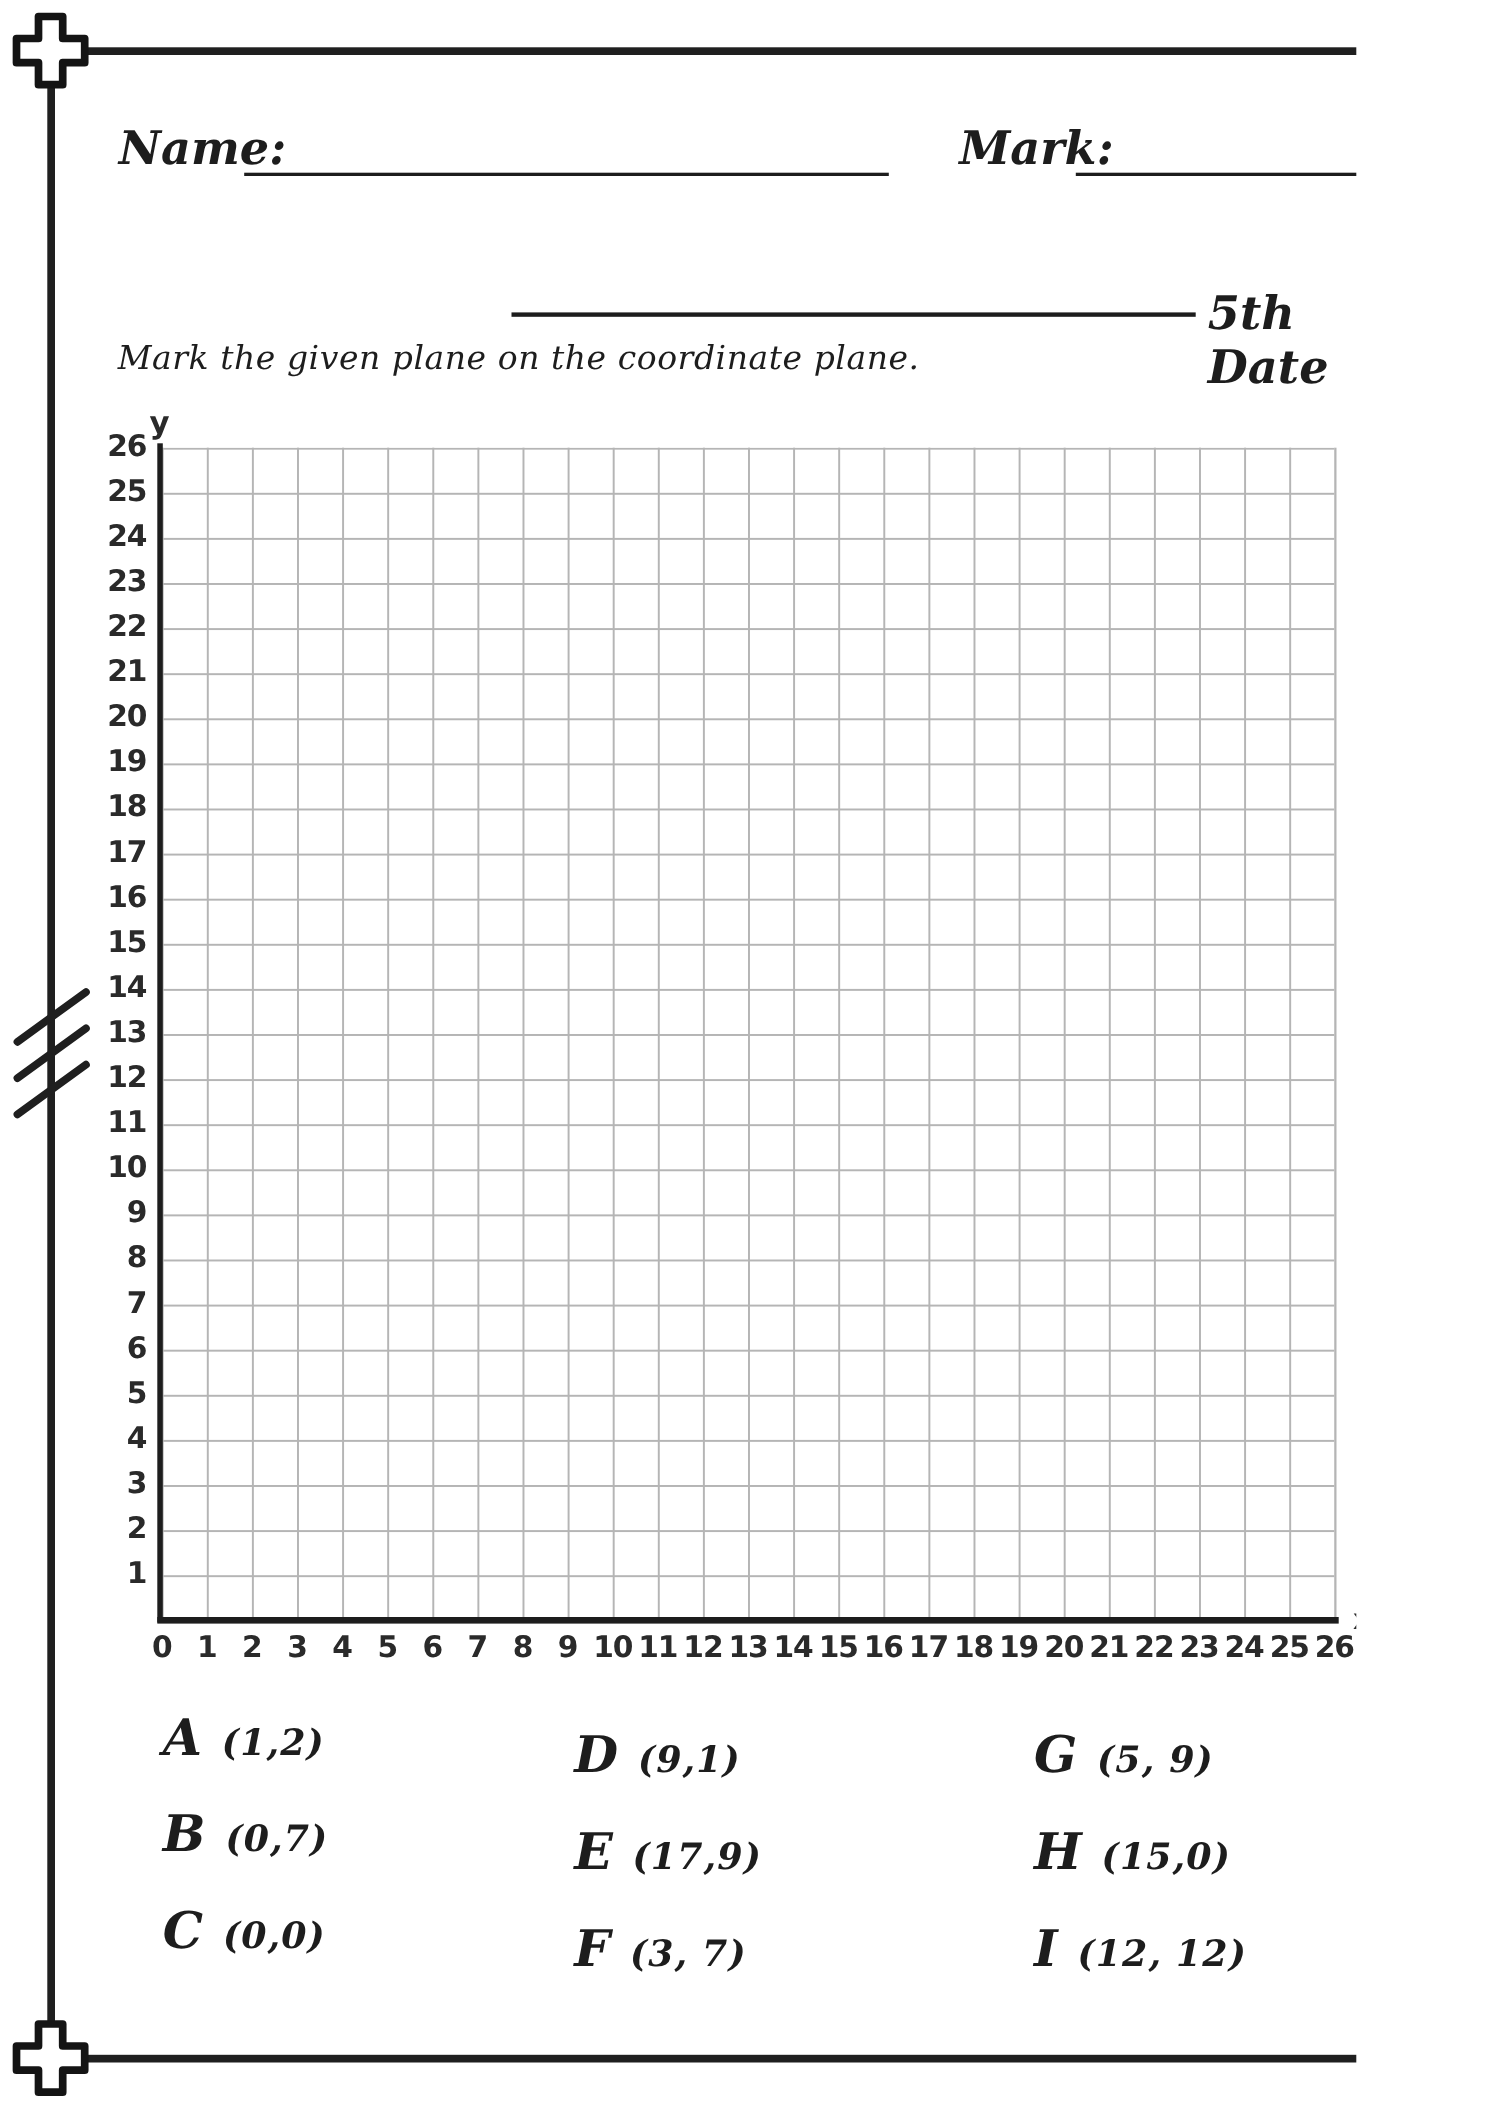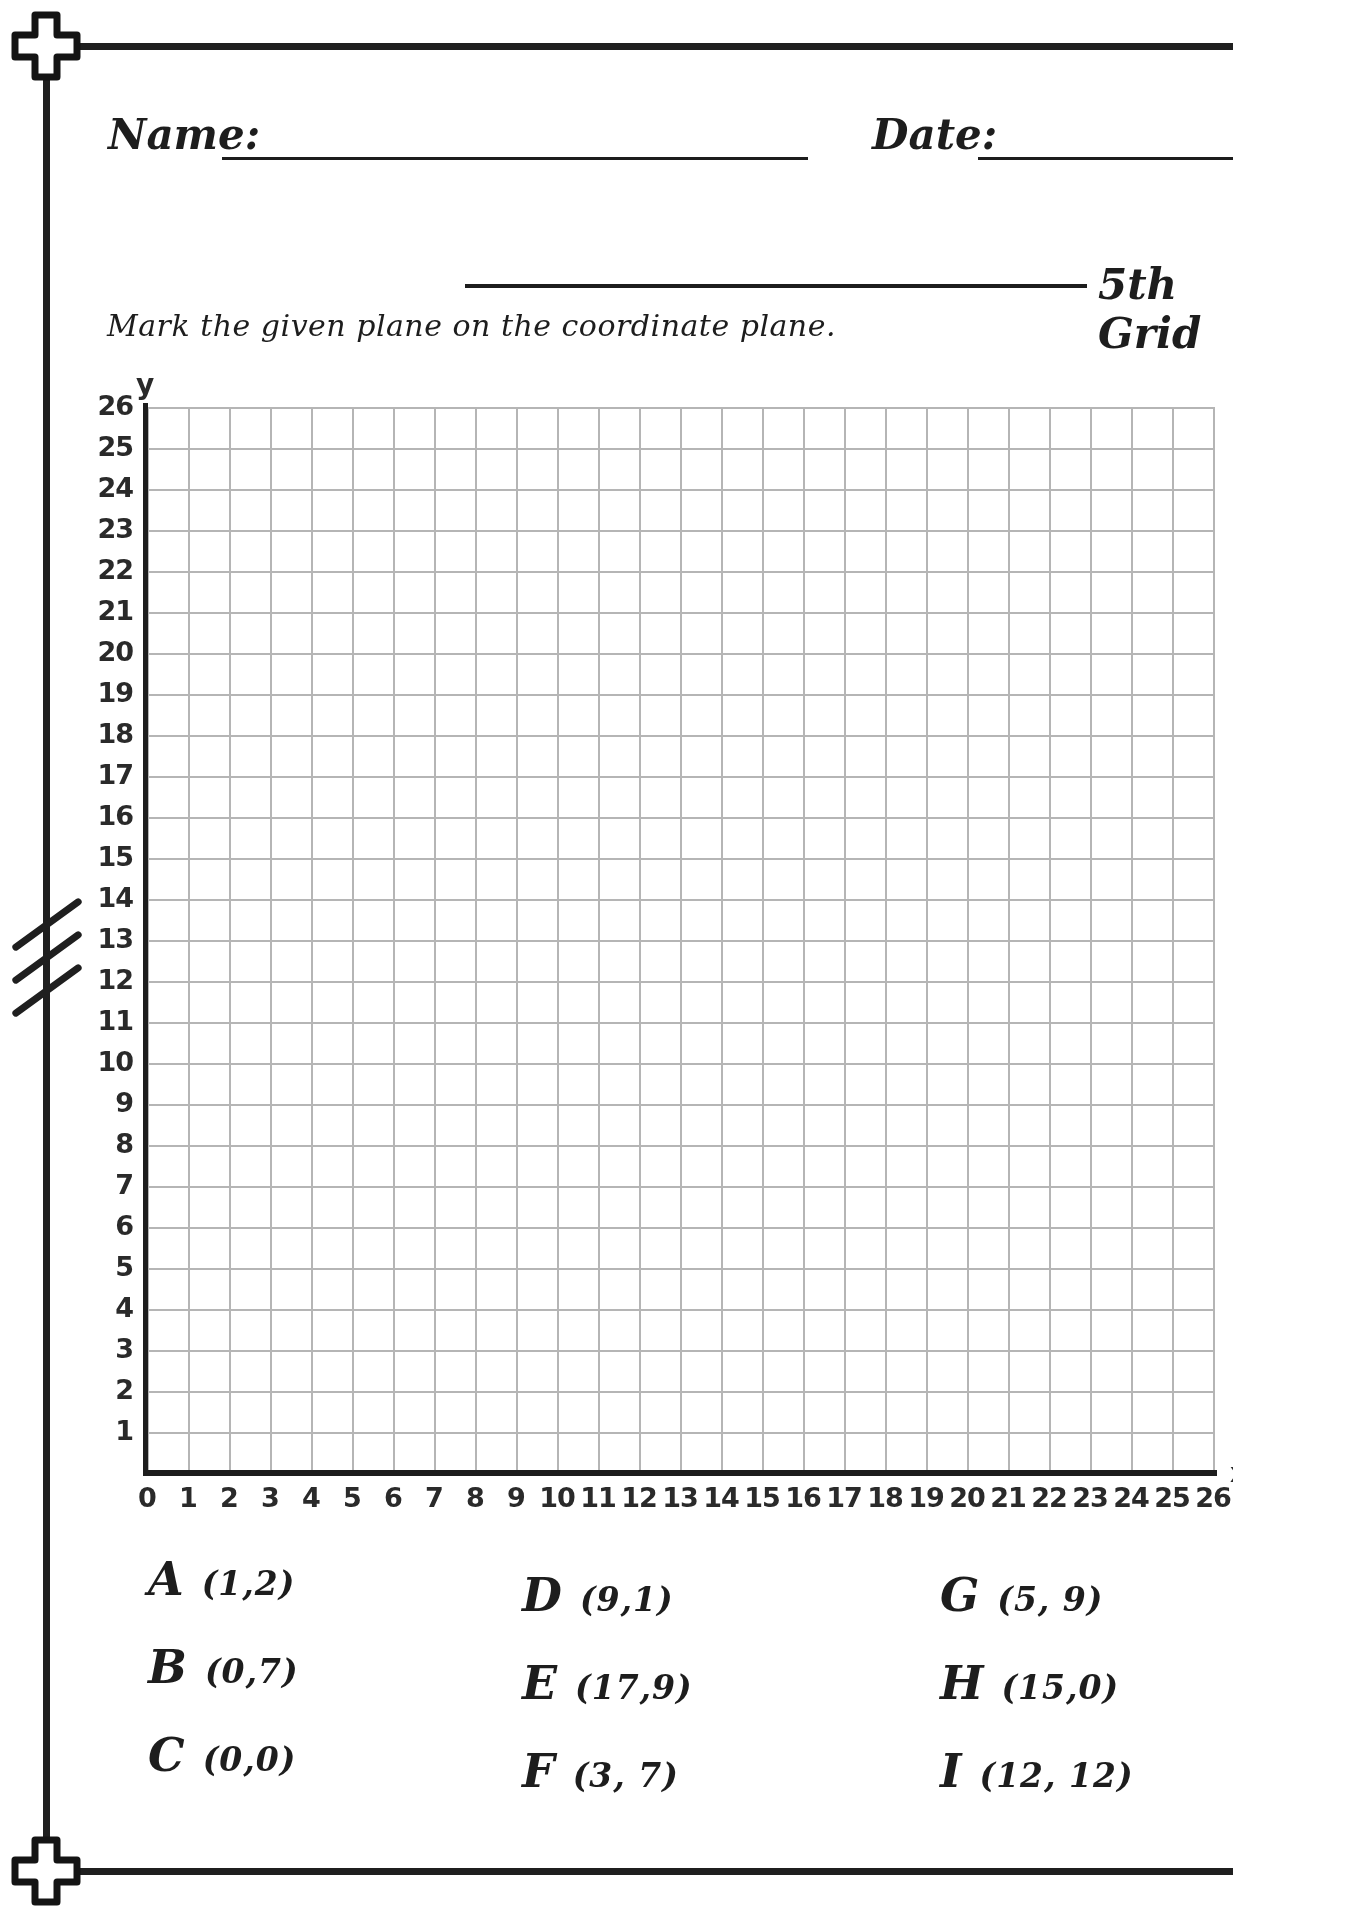--- a/index.html
+++ b/index.html
@@ -82,25 +82,25 @@
 
   <div class="hash hash-l" style="top:921px"></div>
   <div class="hash hash-l" style="top:954px"></div>
   <div class="hash hash-l" style="top:987px"></div>
   <div class="hash hash-r" style="top:921px"></div>
   <div class="hash hash-r" style="top:954px"></div>
   <div class="hash hash-r" style="top:987px"></div>
 
   <div class="name-label hand">Name:</div>
   <div class="name-line"></div>
-  <div class="date-label hand">Date:</div>
+  <div class="date-label hand">Mark:</div>
   <div class="date-line"></div>
 
   <div class="title-line"></div>
-  <div class="subtitle hand">5th Grid</div>
+  <div class="subtitle hand">5th Date</div>
 
   <div class="instruction hand">Mark the given plane on the coordinate plane.</div>
 
   <div class="grid-area"></div>
   <div class="y-axis"></div>
   <div class="x-axis"></div>
   <div class="axis-letter y-letter">y</div>
   <div class="axis-letter x-letter">x</div>
   <div id="x-ticks">
       <span class="x-tick" style="left: 147px;">0</span>

